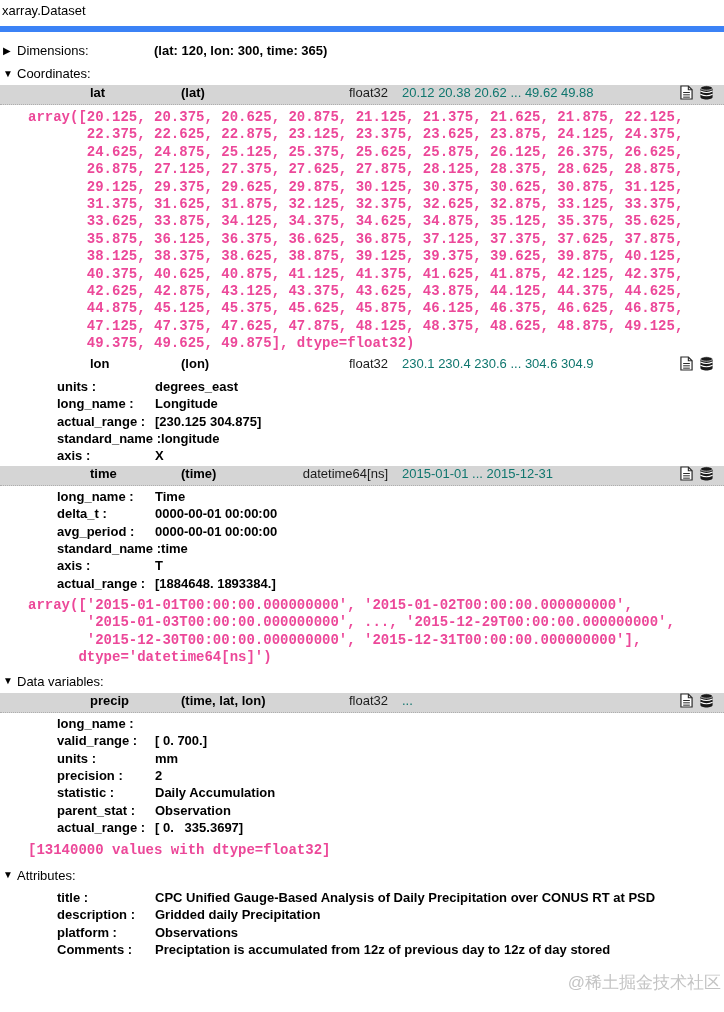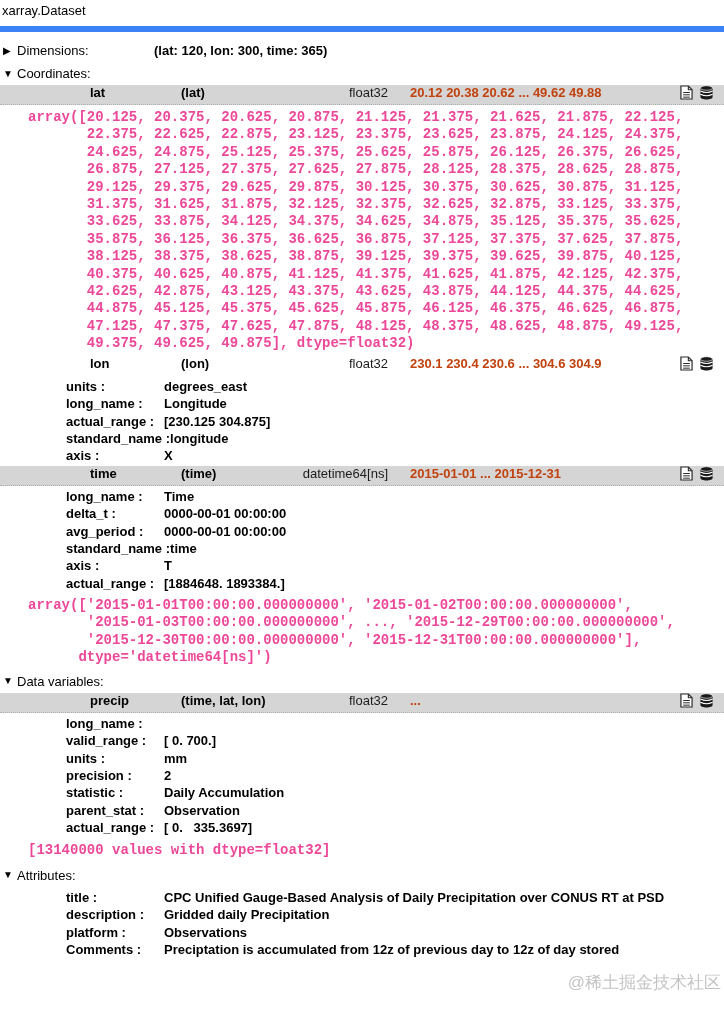--- a/index.html
+++ b/index.html
@@ -12,24 +12,24 @@
   .sec-row { display:flex; align-items:center; padding:4px 0 4px 3px; }
   .marker { flex:0 0 14px; font-size:10px; line-height:12px; color:#000; cursor:pointer; }
   .dim-label { width:137px; }
   .dim-value { font-weight:bold; }
   .sec-label-row { display:flex; align-items:center; padding:4px 0 4px 3px; }
   .var-header { display:flex; align-items:flex-start; height:20px; padding-left:90px; }
   .var-header.shaded { background:var(--shaded, #d5d5d5); border-bottom:1px dotted #aeaeae; }
   .v-name  { flex:0 0 91px;  font-weight:bold; }
   .v-dims  { flex:0 0 100px; font-weight:bold; white-space:pre; }
   .v-dtype { flex:0 0 107px; text-align:right; color:#1c1c1c; white-space:pre; }
-  .v-preview { margin-left:22px; flex:1 1 auto; color:#c2410c; white-space:pre; overflow:hidden;font-weight:bold; }
+  .v-preview { margin-left:14px; flex:1 1 auto; color:#0f766e; white-space:pre; overflow:hidden; }
   .v-icons { display:flex; align-items:center; gap:6px; padding-right:10px; flex:0 0 auto; }
   .icon-btn { display:inline-flex; cursor:pointer; }
-  .attrs-list { padding:2px 0 1px 9px; }
+  .attrs-list { padding:2px 0 1px 0; }
   .attr-row { display:flex; align-items:center; height:17.4px; padding-left:57px; }
   .attr-label { flex:0 0 98px; font-weight:bold; white-space:pre; overflow:visible; }
   .attr-value { font-weight:bold; white-space:pre; }
   pre.array {
     font-family:"Liberation Mono","DejaVu Sans Mono",monospace;
     font-size:14px; font-weight:bold; line-height:17.4px;
     padding:4px 0 3px 28px; white-space:pre; color:#ec4899;
   }
   pre.array.inline-data { padding:5px 0 4px 28px; }
   .watermark {

